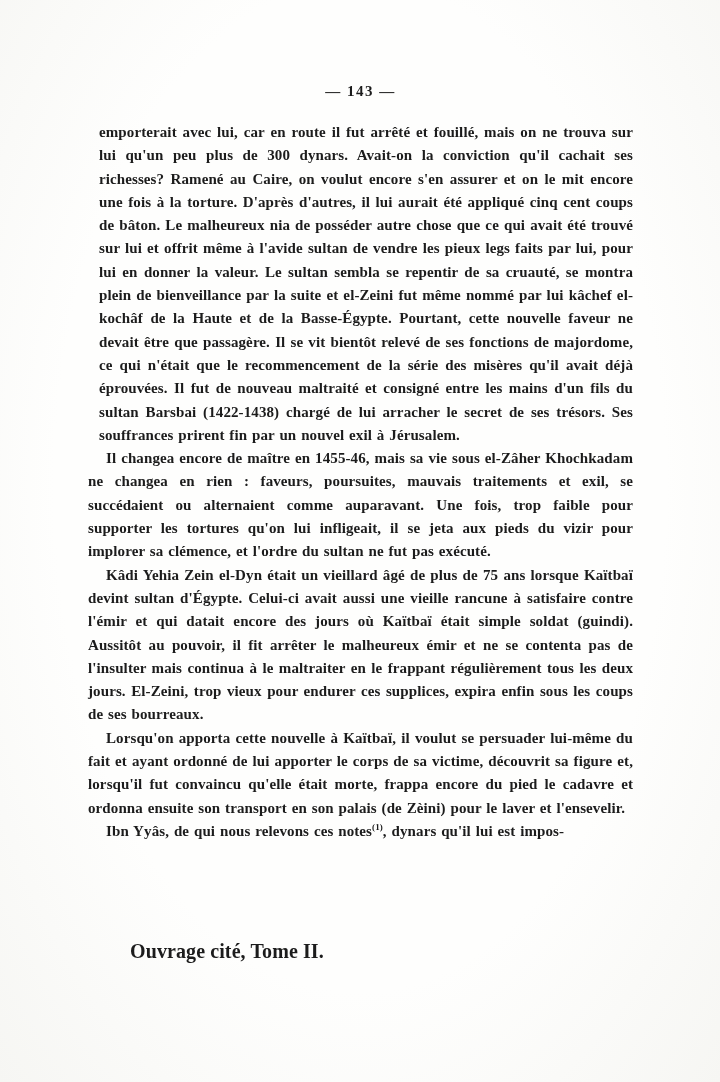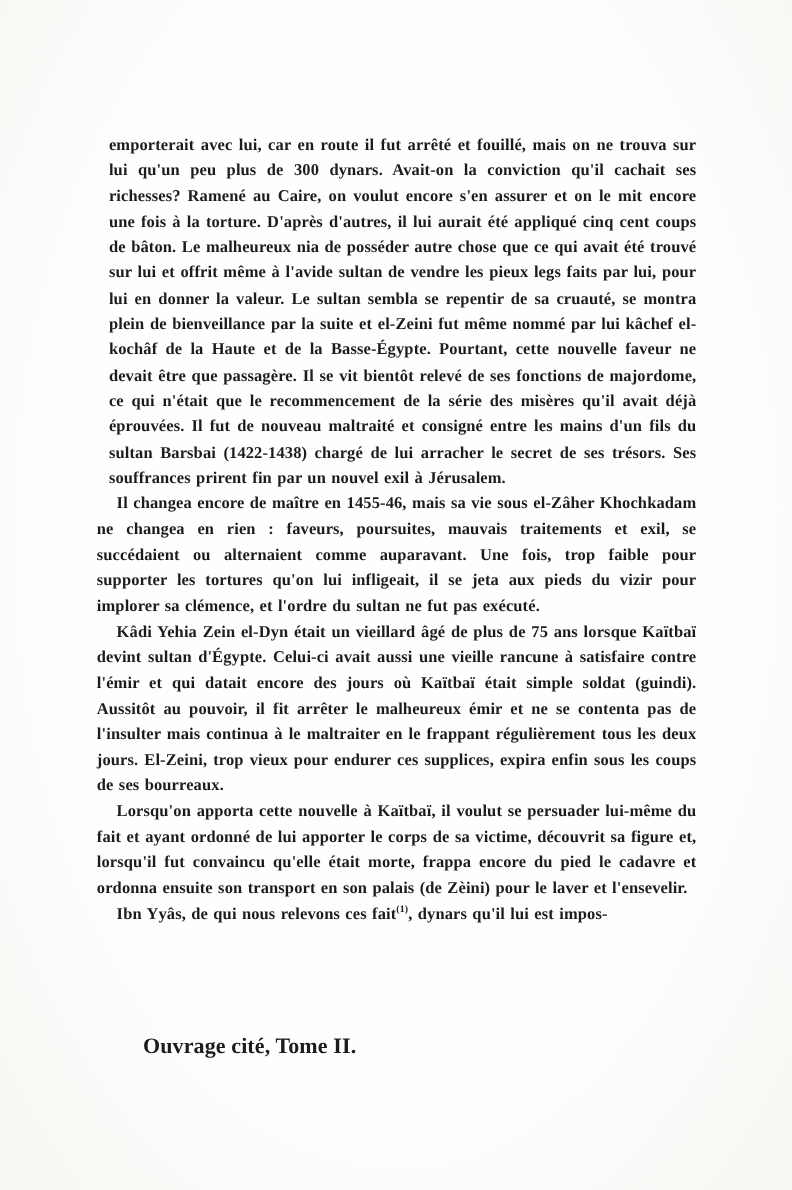--- a/index.html
+++ b/index.html
@@ -62,24 +62,25 @@
     font-weight: bold;
     font-size: 20px;
     letter-spacing: 0.1px;
   }
 </style>
 </head>
 <body>
 
 <div class="page">
 
+  <div class="page-number">— 143 —</div>
 
   <div class="content">
     <p class="no-indent">emporterait avec lui, car en route il fut arrêté et fouillé, mais on ne trouva sur lui qu'un peu plus de 300 dynars. Avait-on la conviction qu'il cachait ses richesses? Ramené au Caire, on voulut encore s'en assurer et on le mit encore une fois à la torture. D'après d'autres, il lui aurait été appliqué cinq cent coups de bâton. Le malheureux nia de posséder autre chose que ce qui avait été trouvé sur lui et offrit même à l'avide sultan de vendre les pieux legs faits par lui, pour lui en donner la valeur. Le sultan sembla se repentir de sa cruauté, se montra plein de bienveillance par la suite et el-Zeini fut même nommé par lui kâchef el-kochâf de la Haute et de la Basse-Égypte. Pourtant, cette nouvelle faveur ne devait être que passagère. Il se vit bientôt relevé de ses fonctions de majordome, ce qui n'était que le recommencement de la série des misères qu'il avait déjà éprouvées. Il fut de nouveau maltraité et consigné entre les mains d'un fils du sultan Barsbai (1422-1438) chargé de lui arracher le secret de ses trésors. Ses souffrances prirent fin par un nouvel exil à Jérusalem.</p>
     <p>Il changea encore de maître en 1455-46, mais sa vie sous el-Zâher Khochkadam ne changea en rien : faveurs, poursuites, mauvais traitements et exil, se succédaient ou alternaient comme auparavant. Une fois, trop faible pour supporter les tortures qu'on lui infligeait, il se jeta aux pieds du vizir pour implorer sa clémence, et l'ordre du sultan ne fut pas exécuté.</p>
     <p>Kâdi Yehia Zein el-Dyn était un vieillard âgé de plus de 75 ans lorsque Kaïtbaï devint sultan d'Égypte. Celui-ci avait aussi une vieille rancune à satisfaire contre l'émir et qui datait encore des jours où Kaïtbaï était simple soldat (guindi). Aussitôt au pouvoir, il fit arrêter le malheureux émir et ne se contenta pas de l'insulter mais continua à le maltraiter en le frappant régulièrement tous les deux jours. El-Zeini, trop vieux pour endurer ces supplices, expira enfin sous les coups de ses bourreaux.</p>
     <p>Lorsqu'on apporta cette nouvelle à Kaïtbaï, il voulut se persuader lui-même du fait et ayant ordonné de lui apporter le corps de sa victime, découvrit sa figure et, lorsqu'il fut convaincu qu'elle était morte, frappa encore du pied le cadavre et ordonna ensuite son transport en son palais (de Zèini) pour le laver et l'ensevelir.</p>
-    <p><span>Ibn Yyâs, de qui nous relevons ces fait</span><sup class="fn-marker">(1)</sup><span>, dynars qu'il lui est impos-</span></p>
+    <p><span>Ibn Yyâs, de qui nous relevons ces notes</span><sup class="fn-marker">(1)</sup><span>, dynars qu'il lui est impos-</span></p>
   </div>
 
   <div class="footnote">Ouvrage cité, Tome II.</div>
 
 </div>
 
 </body></html>

